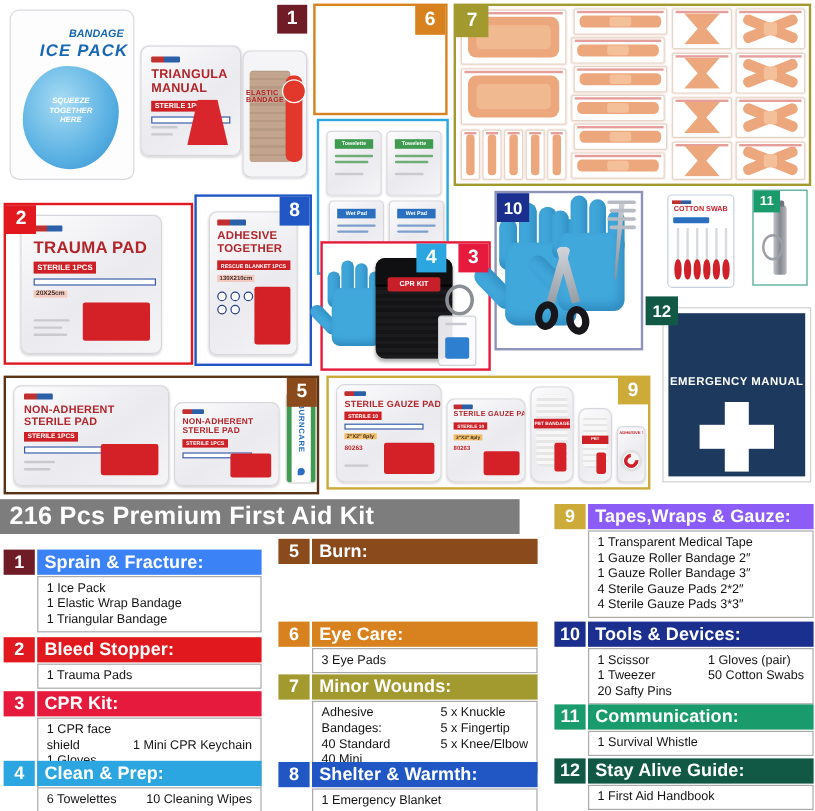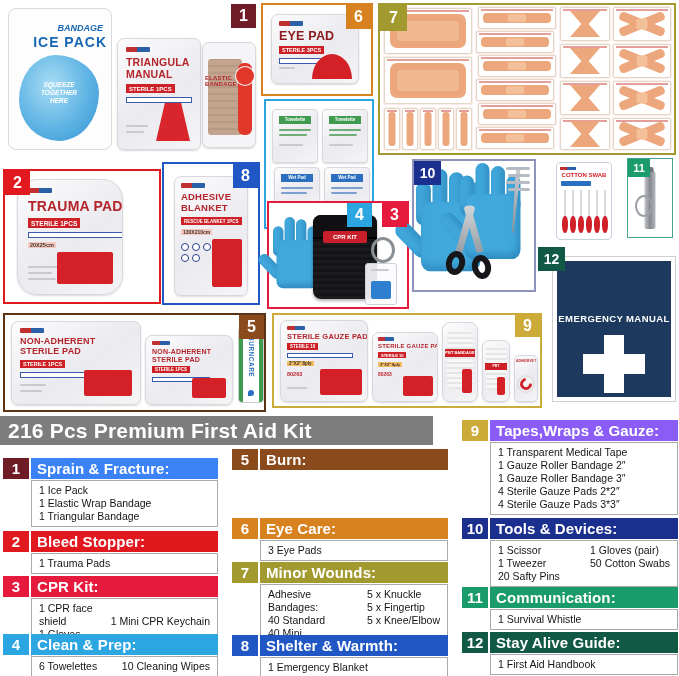--- a/index.html
+++ b/index.html
@@ -84,55 +84,47 @@
   .bicon{width:8px;height:8px;border:1.5px solid #28408c;border-radius:50%;background:#fff;display:inline-block;}
 </style>
 </head>
 <body>
 
 <div class="stage">
 
   <div style="position:absolute;left:2px;top:2px;width:256px;height:156px;">
     <div style="position:absolute;left:6px;top:6px;width:104px;height:142px;background:#fdfdfd;border:1px solid #d9d9df;border-radius:8px;overflow:hidden;">
       <div style="position:absolute;right:8px;top:14px;font-style:italic;font-weight:bold;font-size:9px;color:#1767b5;">BANDAGE</div>
-      <div style="position:absolute;right:4px;top:25px;font-weight:bold;font-size:14px;letter-spacing:1px;color:#1767b5;">ICE PACK</div>
+      <div style="position:absolute;right:4px;top:25px;font-style:italic;font-weight:bold;font-size:14px;letter-spacing:1px;color:#1767b5;">ICE PACK</div>
       <div style="position:absolute;left:10px;top:46px;width:80px;height:86px;background:radial-gradient(ellipse at 40% 35%,#a8dcf4 0%,#5fb4e4 55%,#2f8fd0 100%);border-radius:46% 54% 50% 50% / 52% 44% 56% 48%;">
         <div style="position:absolute;left:0;right:0;top:26px;text-align:center;color:#fff;font-weight:bold;font-style:italic;font-size:6.5px;line-height:8px;white-space:pre-line;">SQUEEZE
 TOGETHER
 HERE</div>
       </div>
     </div>
-    <div class="pkg" style="left:115px;top:36px;width:84px;height:112px;">
+    <div class="pkg" style="left:115px;top:36px;width:84px;height:92px;">
       <div class="pkg-logo" style="left:8px;top:8px;"></div>
       <div class="pkg-name" style="left:8px;top:18px;font-size:10.5px;">TRIANGULA</div>
       <div class="pkg-name" style="left:8px;top:30px;font-size:10.5px;">MANUAL</div>
       <div class="pkg-band" style="left:8px;top:45px;height:9px;font-size:6px;">STERILE 1PCS</div>
       <div class="pkg-strip" style="left:8px;top:58px;width:66px;"></div>
       <div class="trap" style="left:38px;bottom:8px;width:34px;height:38px;"></div>
       <div class="tl" style="left:8px;bottom:22px;width:22px;"></div>
       <div class="tl" style="left:8px;bottom:16px;width:18px;"></div>
     </div>
     <div class="pkg" style="left:200px;top:40px;width:54px;height:106px;background:rgba(244,244,247,.92);">
       <div style="position:absolute;left:5px;top:16px;width:34px;height:76px;background:repeating-linear-gradient(0deg,#c3a58f 0 5px,#b79a84 5px 7px);border-radius:3px;"></div>
       <div style="position:absolute;right:3px;top:20px;width:14px;height:72px;background:#e2372b;border-radius:6px;"></div>
       <div style="position:absolute;right:1px;top:24px;width:18px;height:18px;background:#e2372b;border-radius:50%;box-shadow:0 0 0 1px #fff;"></div>
       <div class="pkg-name" style="left:2px;top:32px;font-size:6px;white-space:normal;width:48px;">ELASTIC BANDAGE</div>
     </div>
     <div class="badge" style="left: 229px; top: 2px; background-color: rgb(112, 28, 39);">1</div>
   </div>
 
   <div class="box" style="left: 261px; top: 3px; width: 112px; height: 93px; border-color: rgb(216, 130, 31);">
-    <div class="pkg" style="left:8px;top:9px;width:88px;height:70px;">
-      <div class="pkg-logo" style="left:7px;top:6px;"></div>
-      <div class="pkg-name" style="left:7px;top:15px;font-size:12.5px;color:#8d1c20;">EYE PAD</div>
-      <div class="pkg-band" style="left:7px;top:31px;height:8px;font-size:5.5px;">STERILE 3PCS</div>
-      <div class="pkg-strip" style="left:7px;top:43px;width:52px;"></div>
-      <div class="tl" style="left:7px;bottom:14px;width:16px;"></div>
-      <div class="dome" style="right:6px;bottom:4px;width:40px;height:25px;"></div>
-    </div>
     <div class="badge" style="right: 0px; top: 0px; background-color: rgb(216, 130, 31);">6</div>
   </div>
 
   <div class="box" style="left: 378px; top: 3px; width: 298px; height: 152px; border-color: rgb(163, 154, 47);">
     <div class="badge" style="left: 0px; top: 0px; width: 27px; height: 26px; line-height: 26px; z-index: 7; background-color: rgb(163, 154, 47);">7</div>
 
     <div class="wrp" style="left:4px;top:3px;width:88px;height:46px;">
         <div class="padfill"></div>
         <div class="padcore"></div>
       </div>
@@ -218,39 +210,39 @@
       </div>
     <div class="wrp" style="left:233px;top:113px;width:58px;height:32px;">
         <div class="xbar x1"></div>
         <div class="xbar x2"></div>
         <div class="xcore"></div>
       </div>
   </div>
 
   <div class="box" style="left: 3px; top: 169px; width: 158px; height: 135px; border-color: rgb(226, 24, 31);">
     <div class="badge" style="left: 0px; top: 0px; background-color: rgb(226, 24, 31);">2</div>
-    <div class="pkg" style="left:12px;top:8px;width:106px;height:116px;border-radius:20px;">
+    <div class="pkg" style="left:12px;top:8px;width:118px;height:116px;">
       <div class="pkg-logo" style="left:10px;top:8px;"></div>
       <div class="pkg-name" style="left:10px;top:19px;font-size:14px;">TRAUMA PAD</div>
       <div class="pkg-band" style="left:10px;top:38px;height:10px;font-size:6.5px;">STERILE 1PCS</div>
       <div class="pkg-strip" style="left:10px;top:52px;width:102px;"></div>
       <div class="pkg-chip" style="left:10px;top:62px;font-size:5.5px;">20X25cm</div>
       <div class="tl" style="left:10px;bottom:26px;width:30px;"></div>
       <div class="tl" style="left:10px;bottom:20px;width:24px;"></div>
       <div class="tl" style="left:10px;bottom:14px;width:28px;"></div>
       <div class="pkg-red" style="right:9px;bottom:10px;width:56px;height:32px;"></div>
     </div>
   </div>
 
   <div class="box" style="left: 162px; top: 162px; width: 98px; height: 143px; border-color: rgb(33, 87, 196);">
     <div class="badge" style="right: 0px; top: 0px; background-color: rgb(33, 87, 196);">8</div>
     <div class="pkg" style="left:10px;top:12px;width:74px;height:120px;">
       <div class="pkg-logo" style="left:6px;top:6px;"></div>
       <div class="pkg-name" style="left:6px;top:15px;font-size:9.5px;">ADHESIVE</div>
-      <div class="pkg-name" style="left:6px;top:26px;font-size:9.5px;">BLANKET</div>
+      <div class="pkg-name" style="left:6px;top:26px;font-size:9.5px;">TOGETHER</div>
       <div class="pkg-band" style="left:6px;top:40px;height:8px;font-size:4.5px;">RESCUE BLANKET 1PCS</div>
       <div class="pkg-chip" style="left:6px;top:52px;font-size:5px;">130X210cm</div>
       <div style="position:absolute;left:6px;top:66px;width:38px;display:flex;flex-wrap:wrap;gap:3px;">
         <span class="bicon"></span>
           <span class="bicon"></span>
           <span class="bicon"></span>
           <span class="bicon"></span>
           <span class="bicon"></span>
       </div>
       <div class="pkg-red" style="right:5px;bottom:8px;width:30px;height:48px;"></div>

